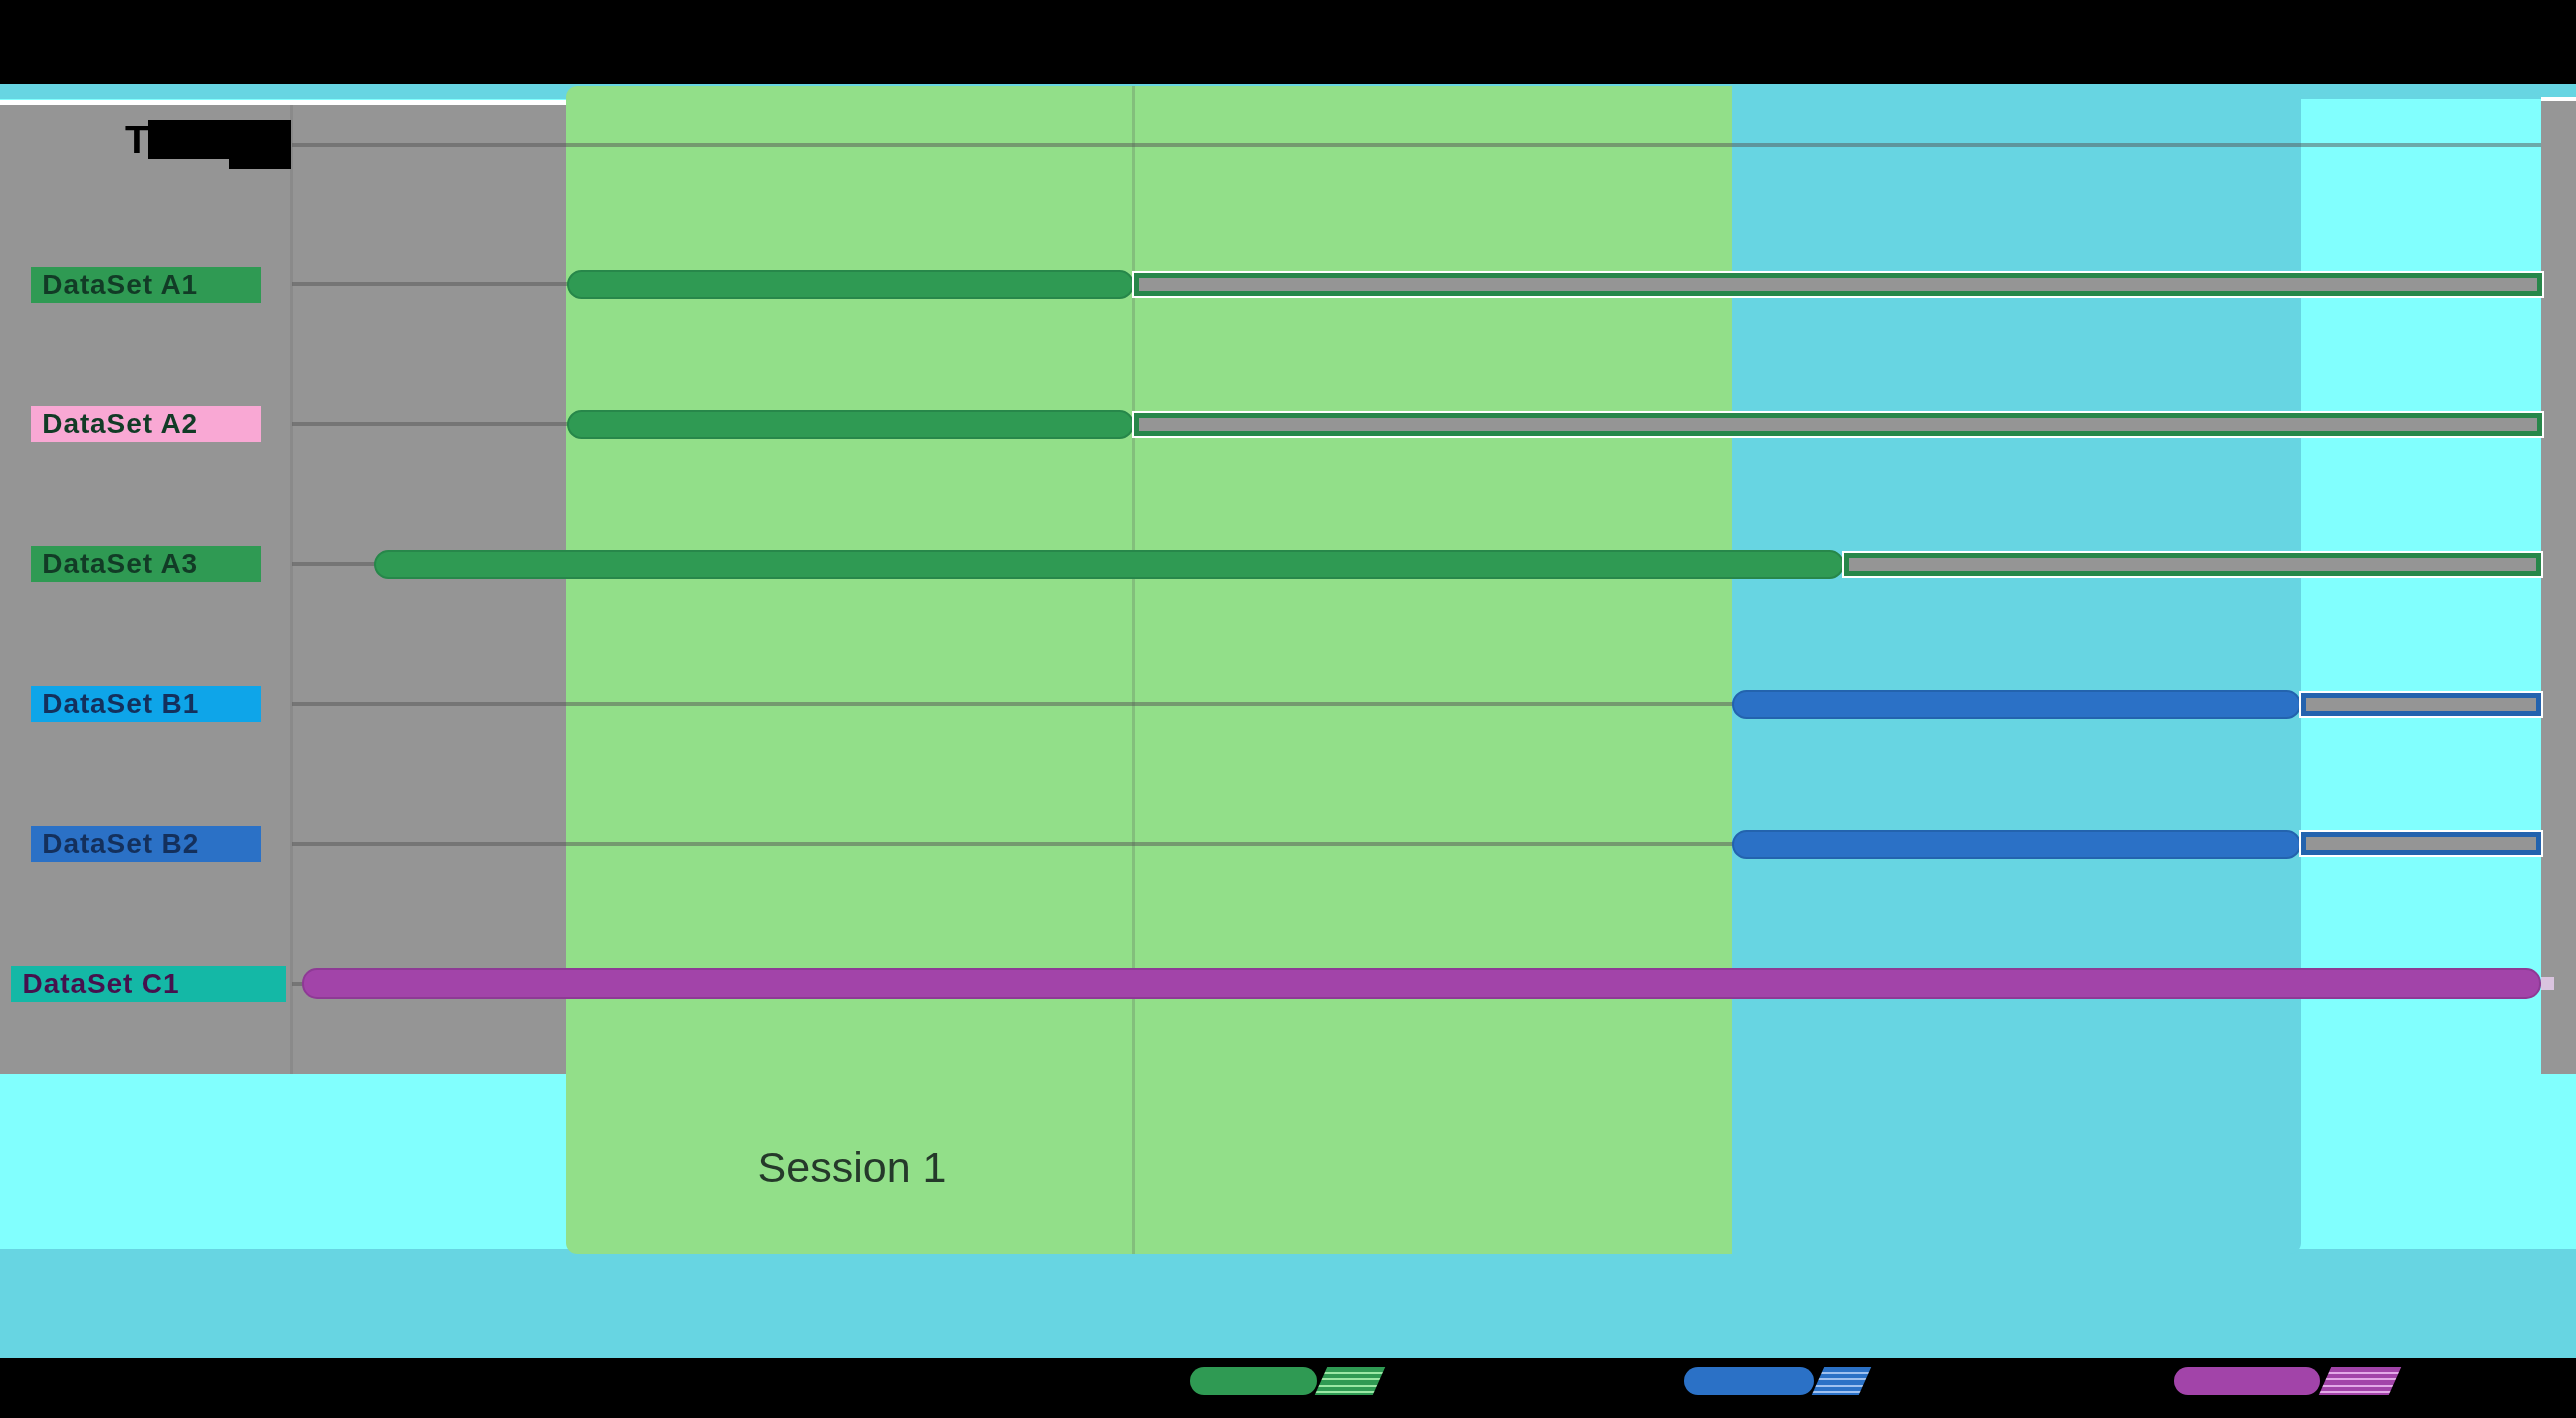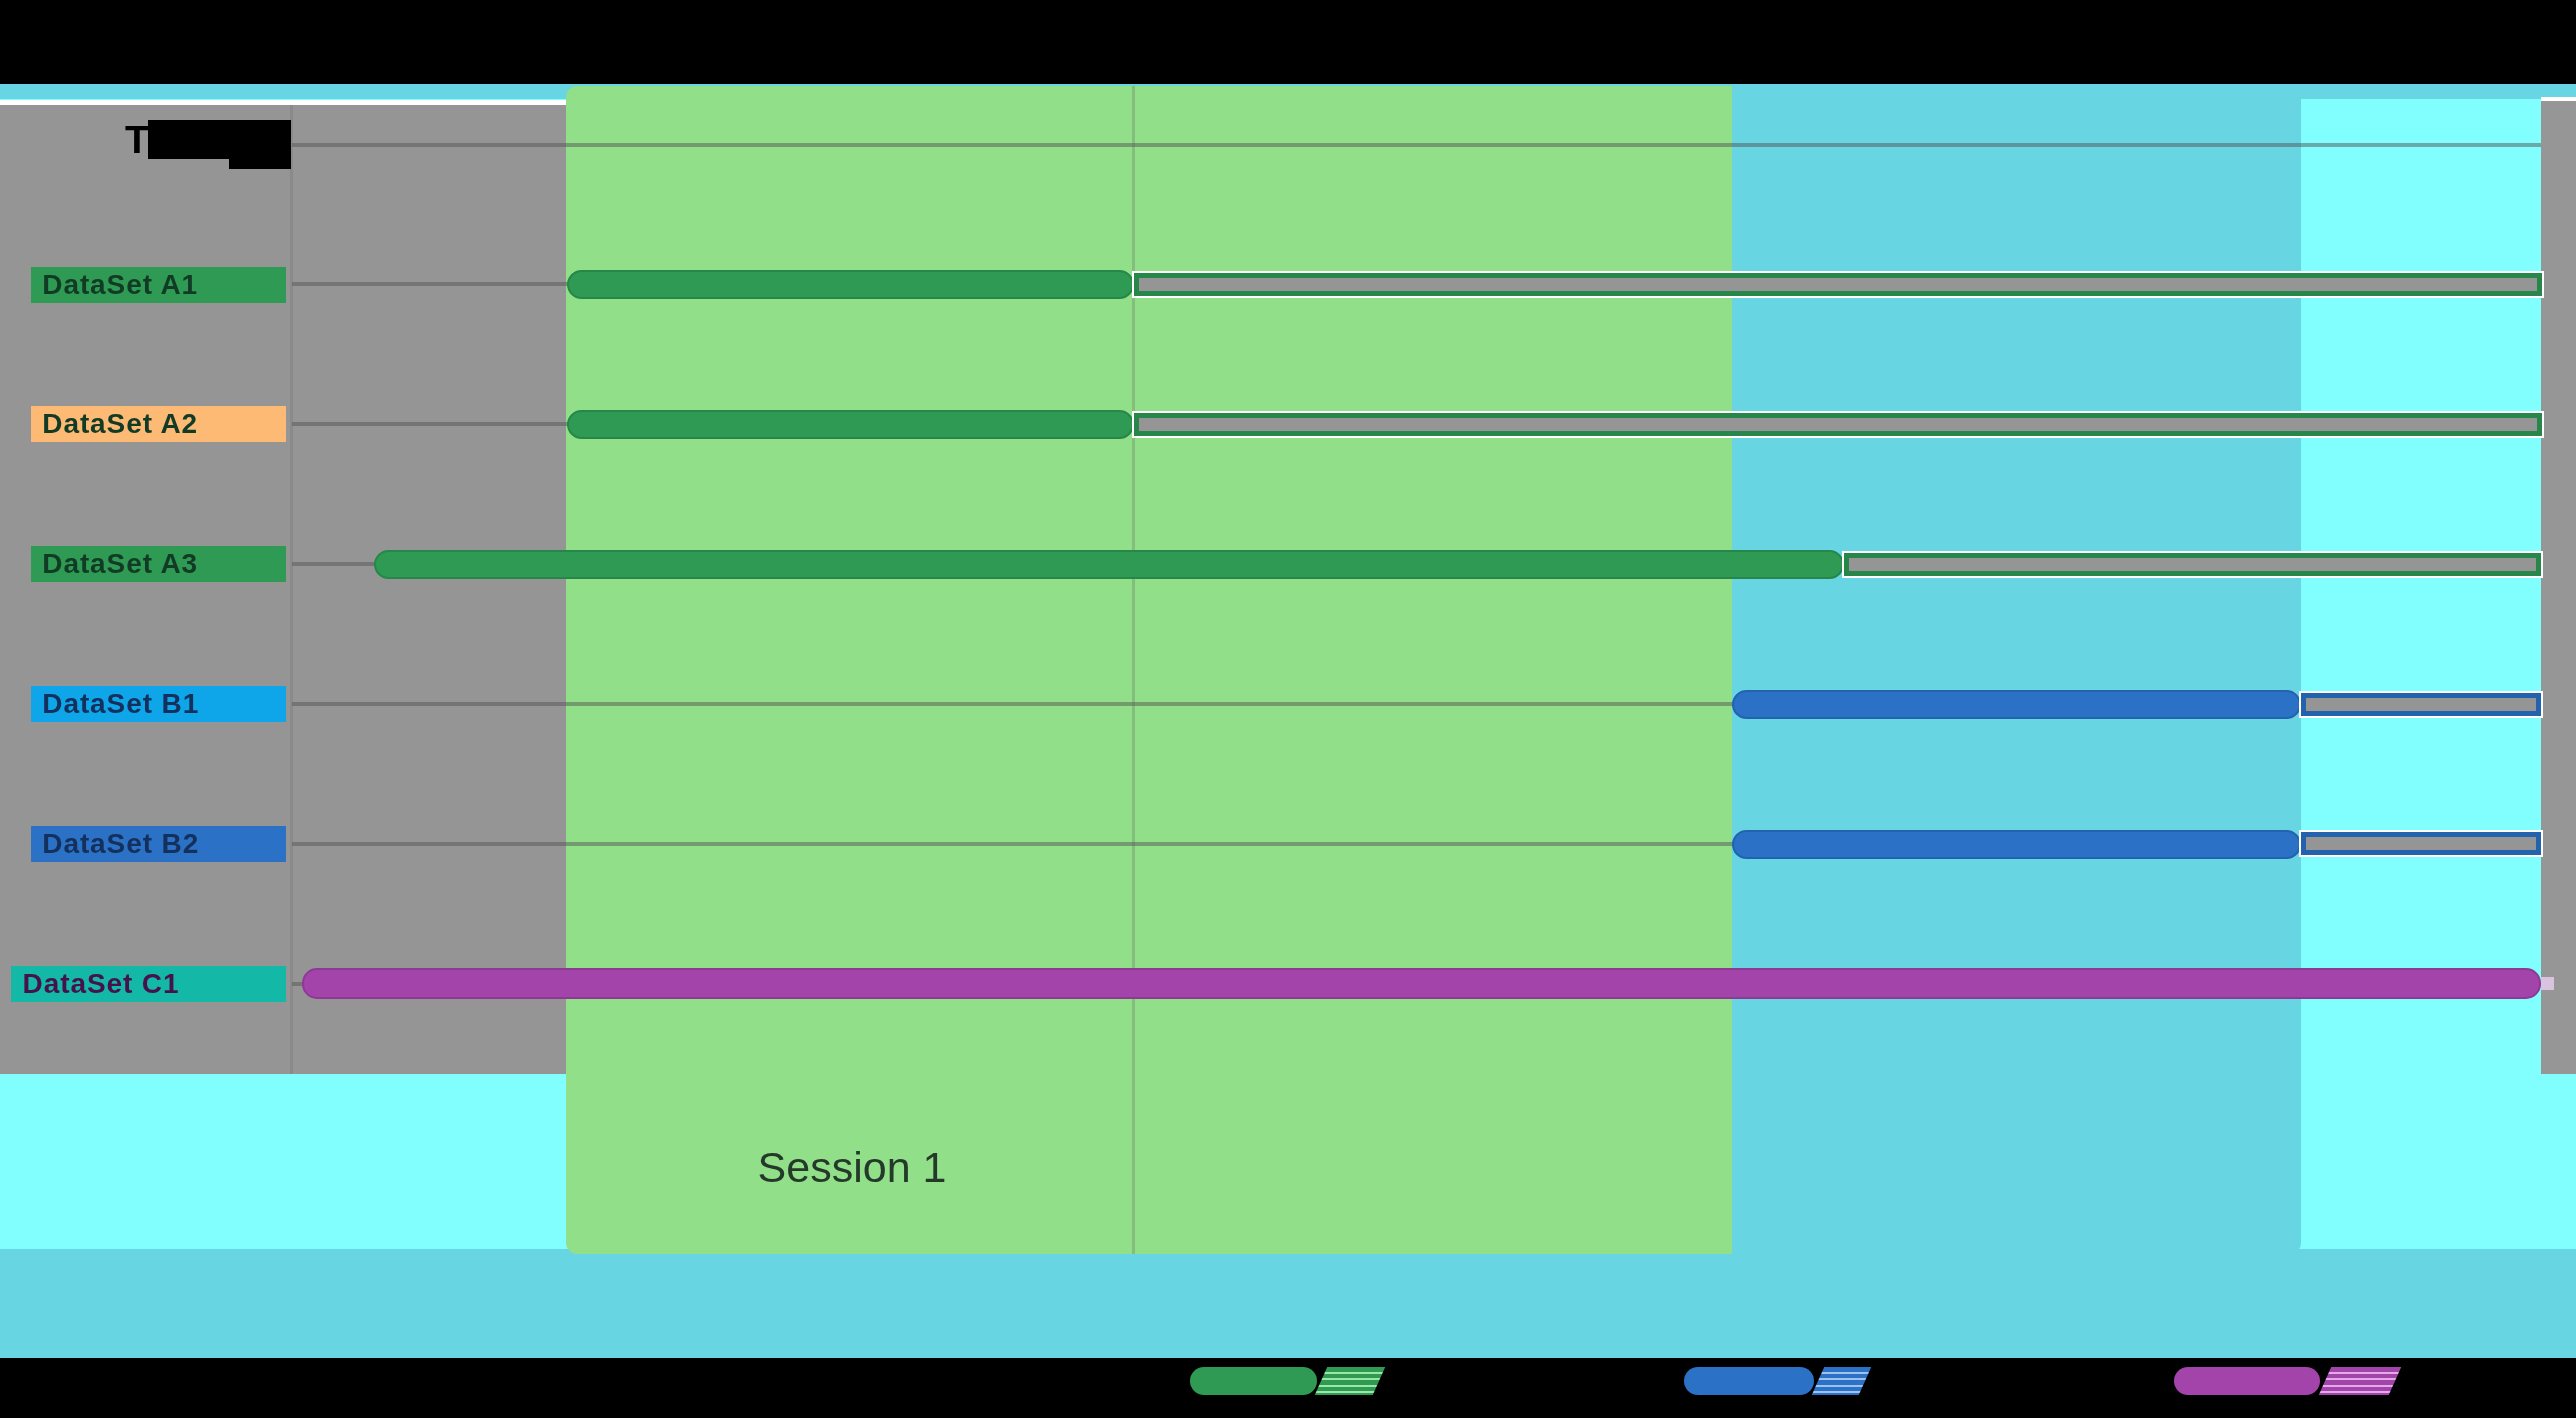--- a/index.html
+++ b/index.html
@@ -1,21 +1,21 @@
 <!DOCTYPE html>
 <html style="font-size:15px"><head>
 <meta charset="utf-8">
 <style>
   html,body{margin:0;padding:0;background:#000;}
   #screen{position:relative;width:2576px;height:1419px;background:#000;overflow:hidden;
           font-family:"Liberation Sans", sans-serif;}
   .abs{position:absolute;}
   .band{position:absolute;top:86px;height:1168px;}
   .trackline{position:absolute;left:292px;width:2249px;height:3.8px;background:rgba(85,85,85,0.5);}
-  .rowlabel{position:absolute;left:31px;width:255px;height:36px;display:flex;align-items:center;
+  .rowlabel{position:absolute;left:31px;width:230px;height:36px;display:flex;align-items:center;
             padding-left:11.3px;box-sizing:border-box;font-size:28px;font-weight:bold;letter-spacing:0.9px;}
   .bar-solid{position:absolute;height:29px;border-radius:15px;box-sizing:border-box;}
   .bar-outline{position:absolute;height:22.5px;background:#959595;box-sizing:border-box;outline:2.8px solid #ffffff;}
   .session-label{position:absolute;top:1104px;width:394px;height:51px;text-align:center;
                  font-size:43px;font-weight:normal;}
   .legend-pill{position:absolute;top:1367px;height:28px;border-radius:14px;}
   .legend-slash{position:absolute;top:1367px;height:28px;transform:skewX(-24deg);}
 </style>
 </head>
 <body>
@@ -46,21 +46,21 @@
   <div class="trackline" style="top:842px;"></div>
   <div class="trackline" style="top:982px;"></div>
 
   <div class="abs" style="left:125px;top:118px;font-size:39px;font-weight:bold;color:#000000;">T</div>
   <div class="abs" style="left:148px;top:120px;width:143px;height:39px;background:#000000;"></div>
   <div class="abs" style="left:229px;top:158px;width:62px;height:11.3px;background:#000000;"></div>
 
   <div class="rowlabel" style="top:267px;background:#2F9A53;color:#123B26;">
       <span>DataSet A1</span>
     </div>
-  <div class="rowlabel" style="top:406px;background:#fdba74;color:#123B26;">
+  <div class="rowlabel" style="top:406px;background:#f9a8d4;color:#123B26;">
       <span>DataSet A2</span>
     </div>
   <div class="rowlabel" style="top:546px;background:#2F9A53;color:#123B26;">
       <span>DataSet A3</span>
     </div>
   <div class="rowlabel" style="top:686px;background:#0ea5e9;color:#14305C;">
       <span>DataSet B1</span>
     </div>
   <div class="rowlabel" style="top:826px;background:#2B71C6;color:#14305C;">
       <span>DataSet B2</span>

